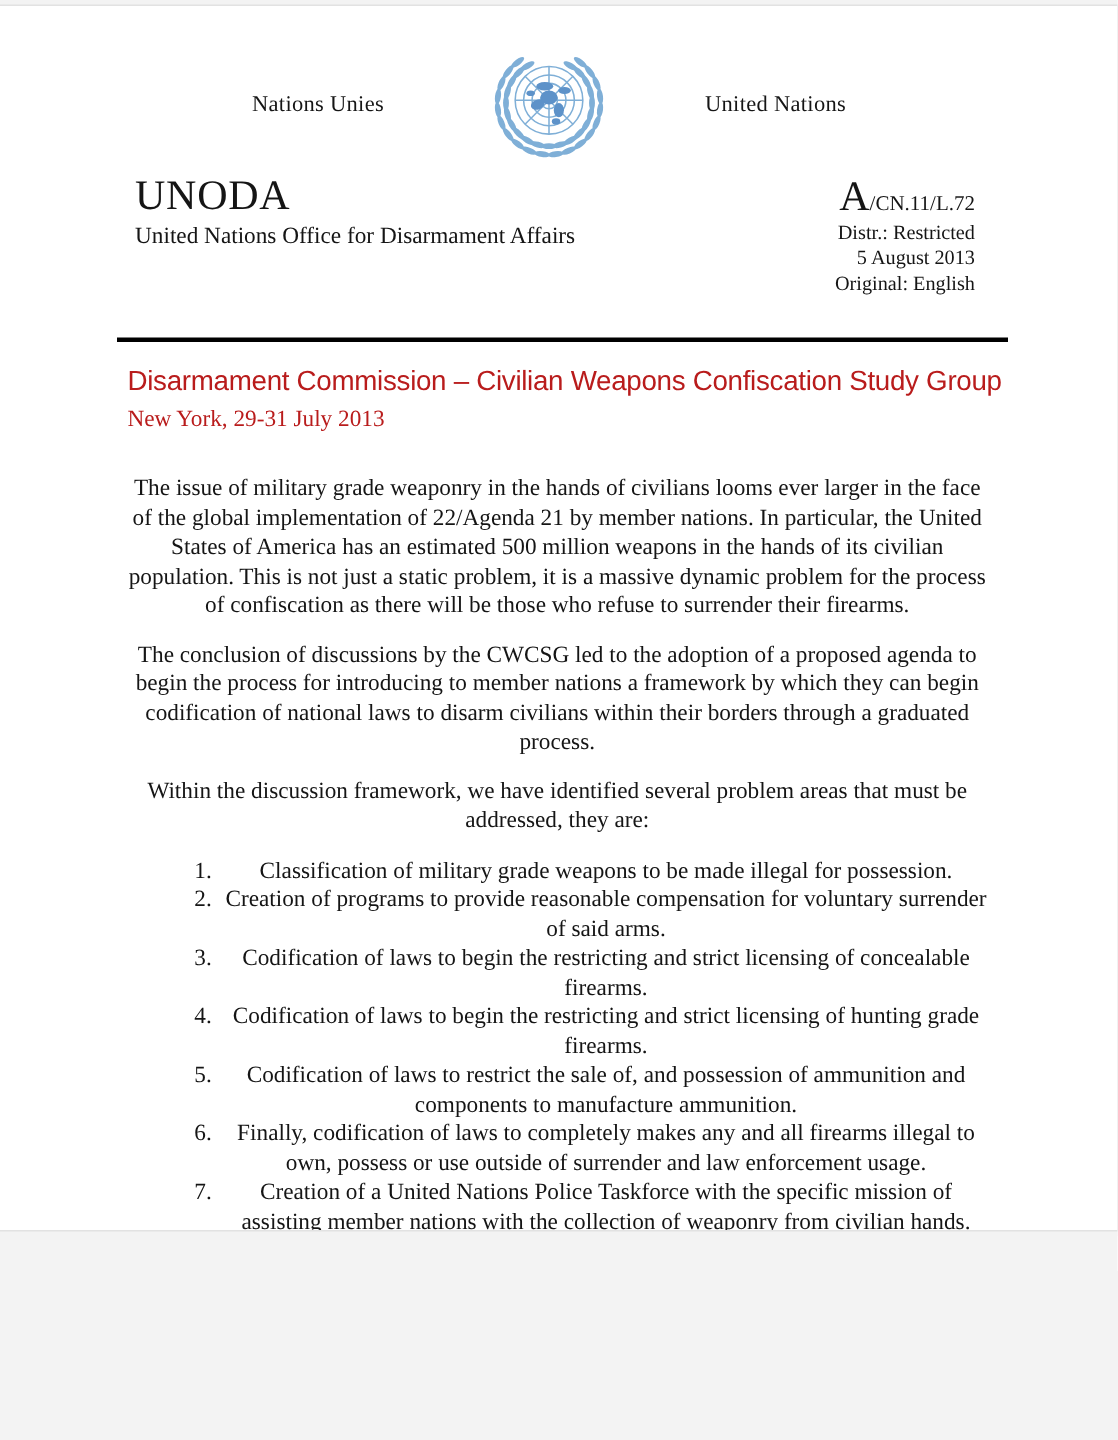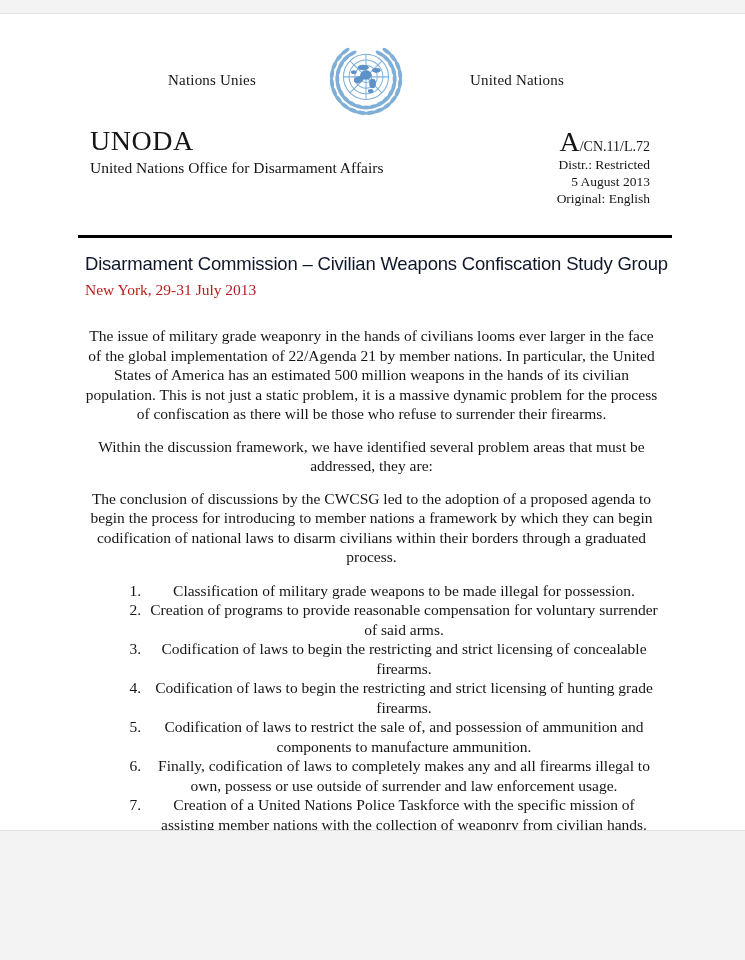--- a/index.html
+++ b/index.html
@@ -1,17 +1,17 @@
 <!DOCTYPE html>
 <html><head>
 <meta charset="utf-8">
 <style>
   html,body { margin:0; padding:0; background:#f3f3f3; }
   .page {
-    position:relative; width:745px; height:816px; margin:14px auto;
+    position:relative; width:745px; height:816px; margin:4px auto;
     background:#ffffff; color:#151515;
     font-family:"Liberation Serif", serif;
     overflow:hidden; box-shadow:0 0 0 1px #e2e2e2;
   }
   
   .hdr-label { position:absolute; font-size:15px; letter-spacing:0.2px; }
   .hdr-left  { left:168px; top:58px; }
   .hdr-right { left:470px; top:58px; }
   .emblem    { position:absolute; left:319px; top:27px; width:94px; height:83px; }
 
@@ -25,21 +25,21 @@
   .symbol-prefix { font-size:28px; line-height:1; }
   .distr-line    { font-size:13.5px; line-height:17px; }
 
   .head-rule { position:absolute; left:78px; top:221px; width:594px; height:3px; background:#000; }
 
   
   .title-block { position:absolute; left:85px; top:239px; width:585px; }
   .doc-title {
     font-family:"Liberation Sans", sans-serif;
     font-size:18.5px; letter-spacing:-0.2px; font-weight:400;
-    color:#0f172a; white-space:nowrap;
+    color:#b91c1c; white-space:nowrap;
   }
   .session-line { font-size:15.5px; margin-top:6px; color:#b91c1c; }
 
   
   .body-text { position:absolute; left:85px; top:312px; width:573px;
                font-size:15.5px; line-height:19.5px;text-align:center; }
   .body-text p { margin:0 0 13px 0; }
   .body-text ol { margin:14px 0 13px 0; padding-left:60px; }
   .body-text li { padding-left:5px; }
 
@@ -142,22 +142,22 @@
 
   <div class="head-rule"></div>
 
   <div class="title-block">
     <div class="doc-title">Disarmament Commission – Civilian Weapons Confiscation Study Group</div>
     <div class="session-line">New York, 29-31 July 2013</div>
   </div>
 
   <div class="body-text">
     <p>The issue of military grade weaponry in the hands of civilians looms ever larger in the face of the global implementation of 22/Agenda 21 by member nations. In particular, the United States of America has an estimated 500 million weapons in the hands of its civilian population. This is not just a static problem, it is a massive dynamic problem for the process of confiscation as there will be those who refuse to surrender their firearms.</p>
+    <p>The conclusion of discussions by the CWCSG led to the adoption of a proposed agenda to begin the process for introducing to member nations a framework by which they can begin codification of national laws to disarm civilians within their borders through a graduated process.</p>
     <p>Within the discussion framework, we have identified several problem areas that must be addressed, they are:</p>
-    <p>The conclusion of discussions by the CWCSG led to the adoption of a proposed agenda to begin the process for introducing to member nations a framework by which they can begin codification of national laws to disarm civilians within their borders through a graduated process.</p>
     <ol>
       <li>Classification of military grade weapons to be made illegal for possession.</li>
       <li>Creation of programs to provide reasonable compensation for voluntary surrender of said arms.</li>
       <li>Codification of laws to begin the restricting and strict licensing of concealable firearms.</li>
       <li>Codification of laws to begin the restricting and strict licensing of hunting grade firearms.</li>
       <li>Codification of laws to restrict the sale of, and possession of ammunition and components to manufacture ammunition.</li>
       <li>Finally, codification of laws to completely makes any and all firearms illegal to own, possess or use outside of surrender and law enforcement usage.</li>
       <li>Creation of a United Nations Police Taskforce with the specific mission of assisting member nations with the collection of weaponry from civilian hands.</li>
     </ol>
     <p>The CWCSG will submit its findings and final recommendations once we have created the codification framework for member nations for a full review by the Office of the Secretary General.</p>

